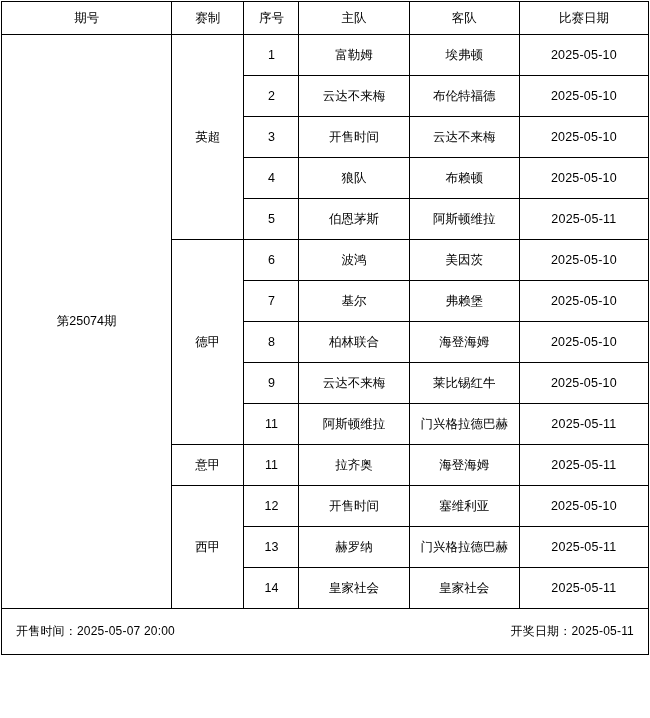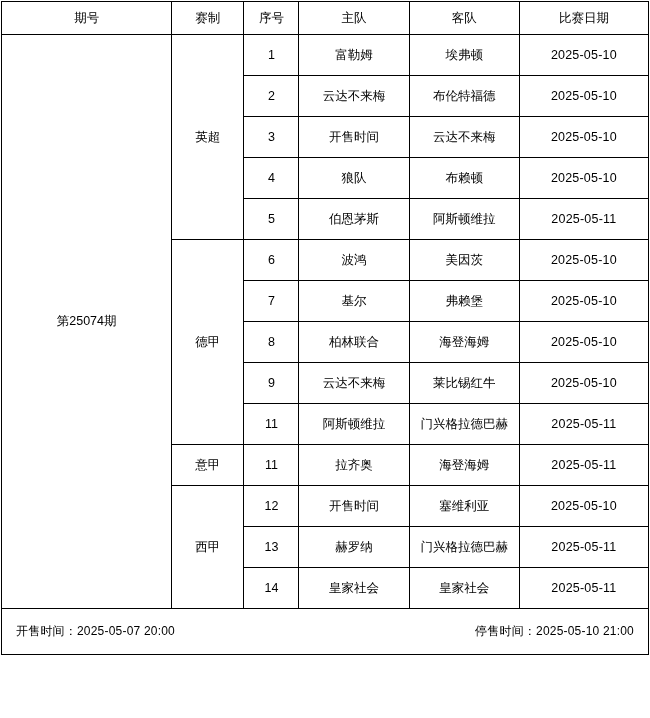--- a/index.html
+++ b/index.html
@@ -199,17 +199,17 @@
         <td class="date-cell">2025-05-11</td>
       </tr>
     </tbody>
   </table>
 
   <div class="footer">
     <div class="item">
       <span class="label">开售时间：</span><span class="value">2025-05-07 20:00</span>
     </div>
     <div class="item">
-      <span class="label">停售时间：</span><span class="value">2025-05-10 21:00</span>
+      <span class="label">开奖日期：</span><span class="value">2025-05-11</span>
     </div>
   </div>
 
 </div>
 
 </body></html>

